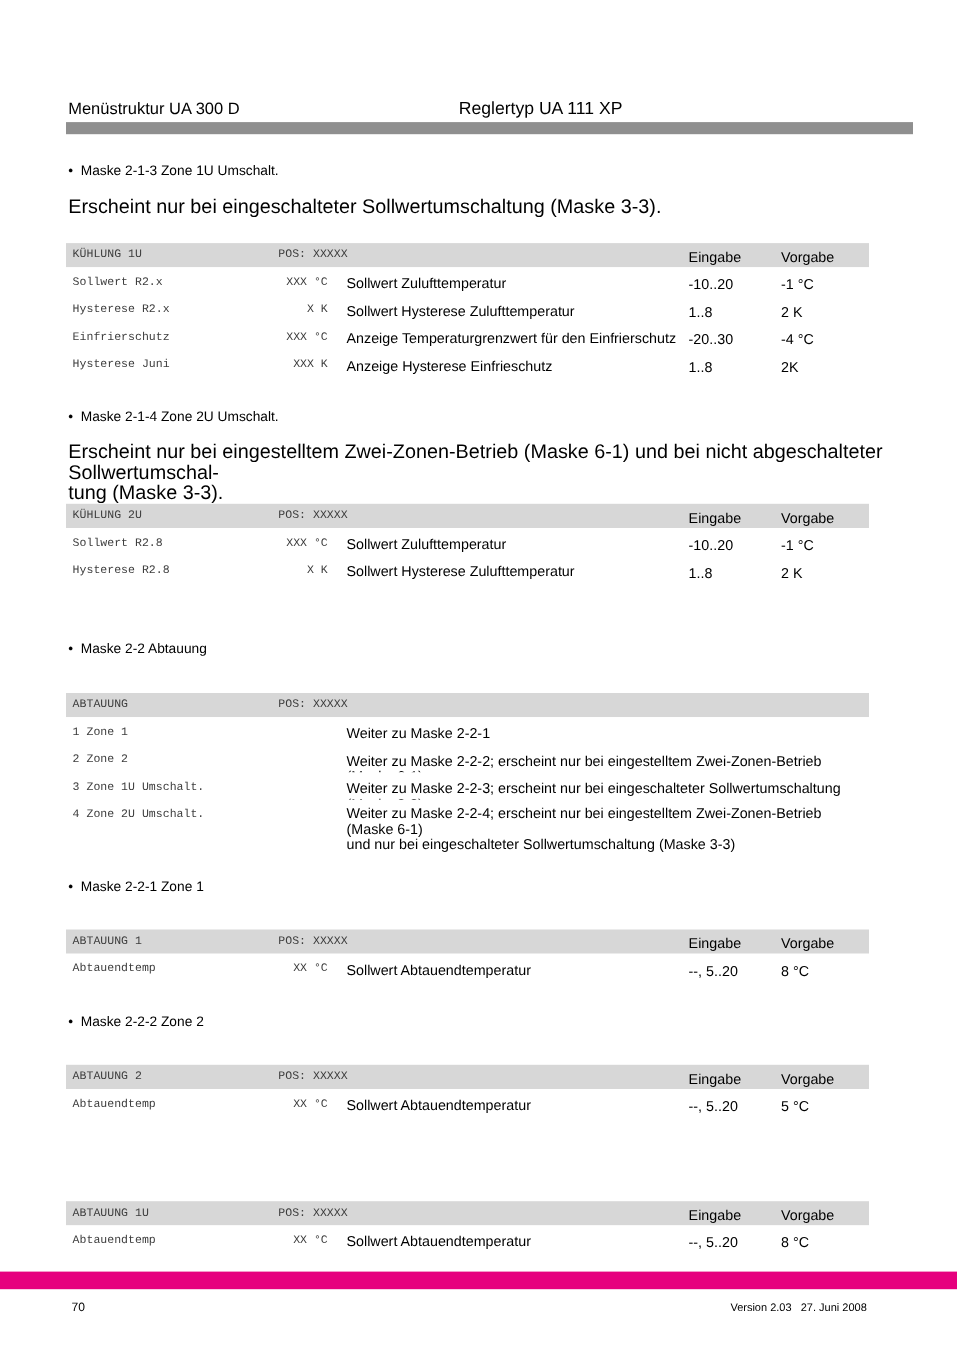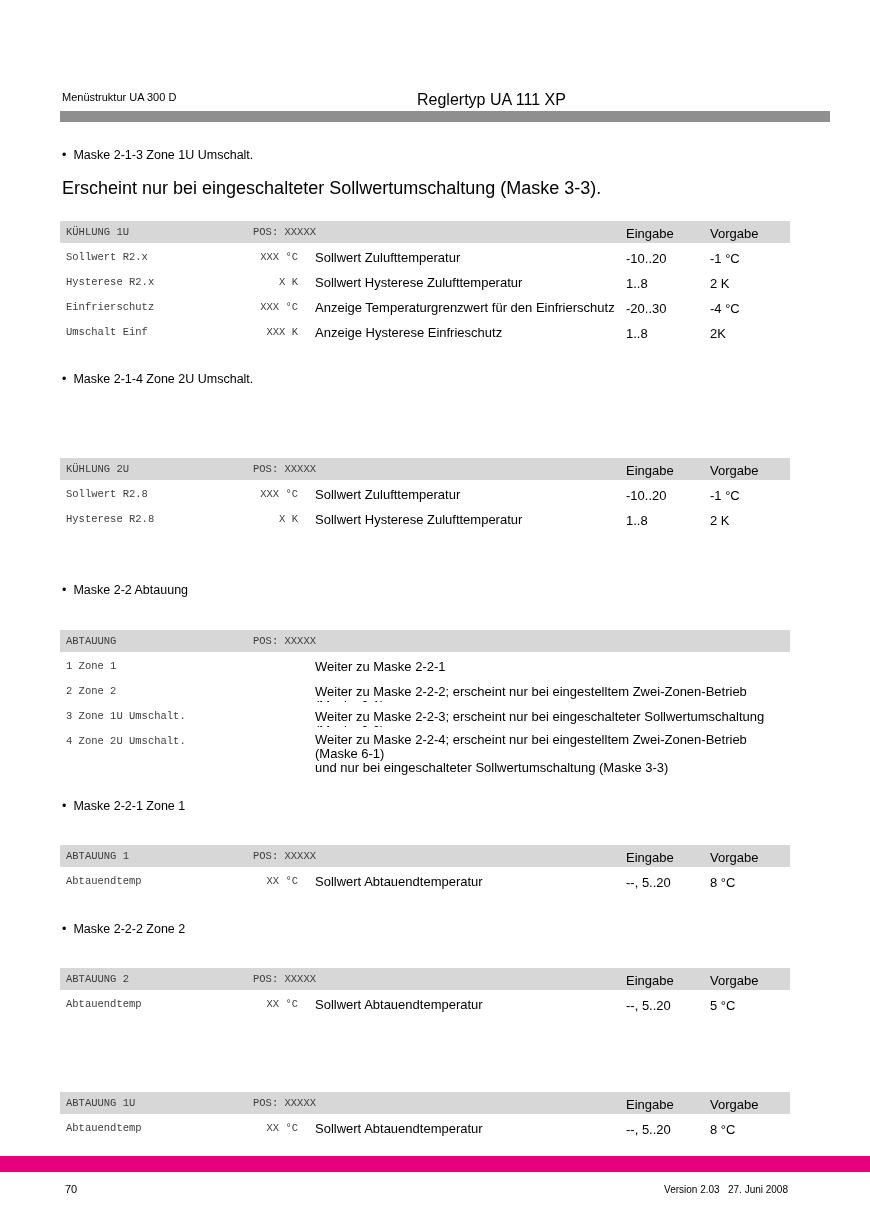--- a/index.html
+++ b/index.html
@@ -1,19 +1,19 @@
 <!DOCTYPE html>
 <html><head>
 <meta charset="utf-8">
 <style>
   html,body{margin:0;padding:0;background:#ffffff;}
   .page{position:relative;width:870px;height:1230px;background:#ffffff;overflow:hidden;
         font-family:"Liberation Sans",sans-serif;color:#000;}
   
-  .hdr-left{position:absolute;left:62px;top:91px;font-size:11px;}
+  .hdr-left{position:absolute;left:62px;top:91px;font-size:15px;}
   .hdr-right{position:absolute;left:417px;top:91px;font-size:16px;}
   .hdr-rule{position:absolute;left:60px;top:111px;width:770px;height:11px;background:#8f8f8f;}
   
   .heading{position:absolute;left:62px;font-size:12.5px;white-space:pre;}
   .heading .bullet{display:inline-block;margin-right:7px;}
   .note{position:absolute;left:62px;width:750px;font-size:18px;line-height:19px;white-space:pre-line;}
   
   .tbl{position:absolute;left:60px;width:730px;}
   .thead{position:relative;height:22px;background:#d7d7d7;}
   .mono{font-family:"Liberation Mono",monospace;font-size:10.5px;color:#3d3d3d;}
@@ -77,29 +77,31 @@
       <span class="sans c-vorgabe">2 K</span>
     </div>
     <div class="trow">
       <span class="mono c-name">Einfrierschutz</span>
       <span class="mono c-val">XXX °C</span>
       <span class="sans c-desc">Anzeige Temperaturgrenzwert für den Einfrierschutz</span>
       <span class="sans c-eingabe">-20..30</span>
       <span class="sans c-vorgabe">-4 °C</span>
     </div>
     <div class="trow">
-      <span class="mono c-name">Umschalt Einf</span>
+      <span class="mono c-name">Hysterese Juni</span>
       <span class="mono c-val">XXX K</span>
       <span class="sans c-desc">Anzeige Hysterese Einfrieschutz</span>
       <span class="sans c-eingabe">1..8</span>
       <span class="sans c-vorgabe">2K</span>
     </div>
   </div>
 
   <div class="heading" id="h1"><span class="bullet">•</span><span>Maske 2-1-4 Zone 2U Umschalt.</span></div>
+  <div class="note" id="n1">Erscheint nur bei eingestelltem Zwei-Zonen-Betrieb (Maske 6-1) und bei nicht abgeschalteter Sollwertumschal-
+tung (Maske 3-3).</div>
   <div class="tbl" id="t1">
     <div class="thead">
       <span class="mono t-title">KÜHLUNG 2U</span>
       <span class="mono t-pos">POS: XXXXX</span>
       <span class="sans h-eingabe">Eingabe</span>
       <span class="sans h-vorgabe">Vorgabe</span>
     </div>
     <div class="trow">
       <span class="mono c-name">Sollwert R2.8</span>
       <span class="mono c-val">XXX °C</span>

